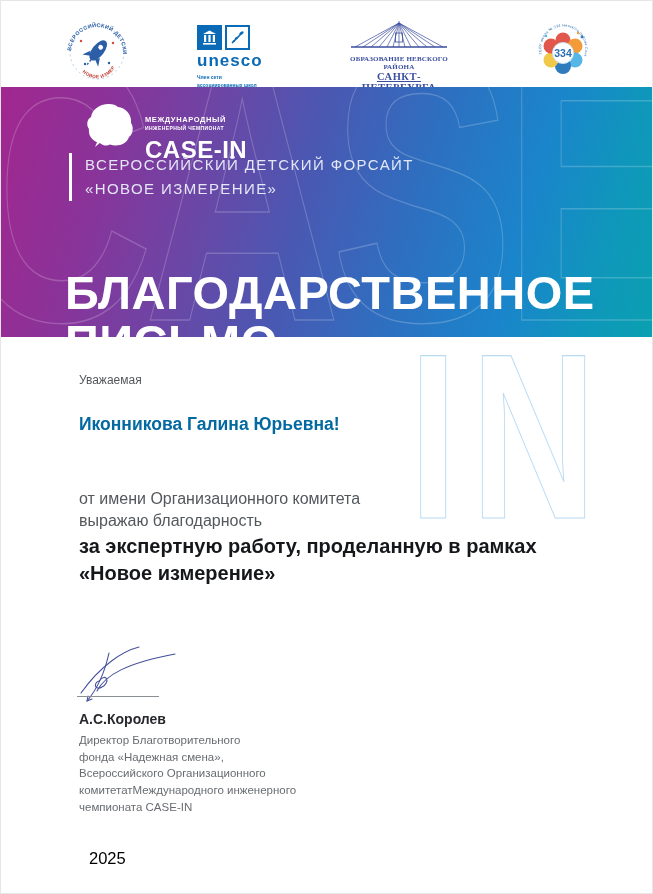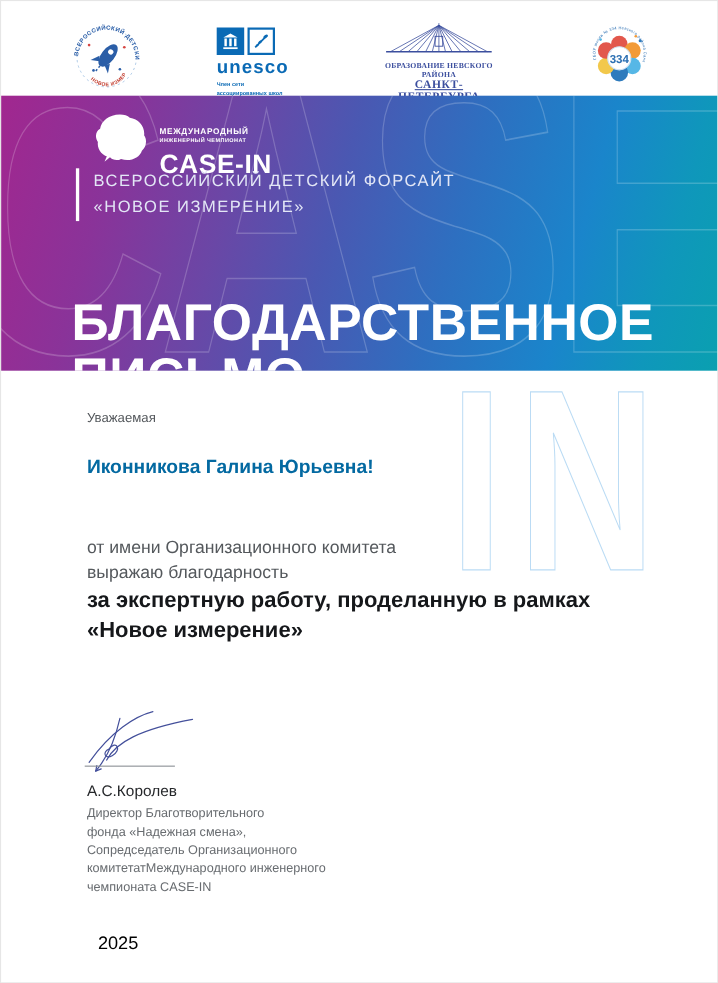--- a/index.html
+++ b/index.html
@@ -50,21 +50,21 @@
     font-size:47px;line-height:1.05;letter-spacing:0.5px;
   }
   
   .salutation{position:absolute;left:78px;top:372px;font-size:12px;color:#54585c;z-index:2;}
   .recipient{position:absolute;left:78px;top:413px;font-size:17.5px;font-weight:bold;color:#0369a1;z-index:2;}
   .intro{position:absolute;left:78px;top:487px;font-size:16px;color:#54585c;line-height:1.38;z-index:2;}
   .reason{position:absolute;left:78px;top:532px;font-size:20px;font-weight:bold;color:#15171a;line-height:1.36;z-index:2;}
   
   .sig-draw{position:absolute;left:74px;top:640px;z-index:2;}
   .sig-line{position:absolute;left:76px;top:695px;width:82px;border-top:1.5px solid #8a8f94;z-index:2;}
-  .sig-name{position:absolute;left:78px;top:710px;font-size:14px;font-weight:normal;color:#26282b;z-index:2;}
+  .sig-name{position:absolute;left:78px;top:710px;font-size:14px;font-weight:bold;color:#26282b;z-index:2;}
   .sig-role{position:absolute;left:78px;top:731px;font-size:11.5px;color:#686c70;line-height:1.45;z-index:2;}
   .year{position:absolute;left:88px;top:848px;font-size:16.5px;color:#000000;z-index:2;}
 </style>
 </head>
 <body>
 
 <div class="page">
 
   <div class="watermark-in">IN</div>
 
@@ -219,20 +219,20 @@
         <path d="M12 60 l 1 -5 M12 60 l 5 -2"></path>
       </g>
     </svg>
   </div>
   <div class="sig-line"></div>
   <div class="sig-name">А.С.Королев</div>
 
   <div class="sig-role">
     <div>Директор Благотворительного</div>
     <div>фонда «Надежная смена»,</div>
-    <div>Сопредседатель Организационного</div>
+    <div>Всероссийского Организационного</div>
     <div>комитетатМеждународного инженерного</div>
     <div>чемпионата CASE-IN</div>
   </div>
 
   <div class="year">2025</div>
 
 </div>
 
 </body></html>

